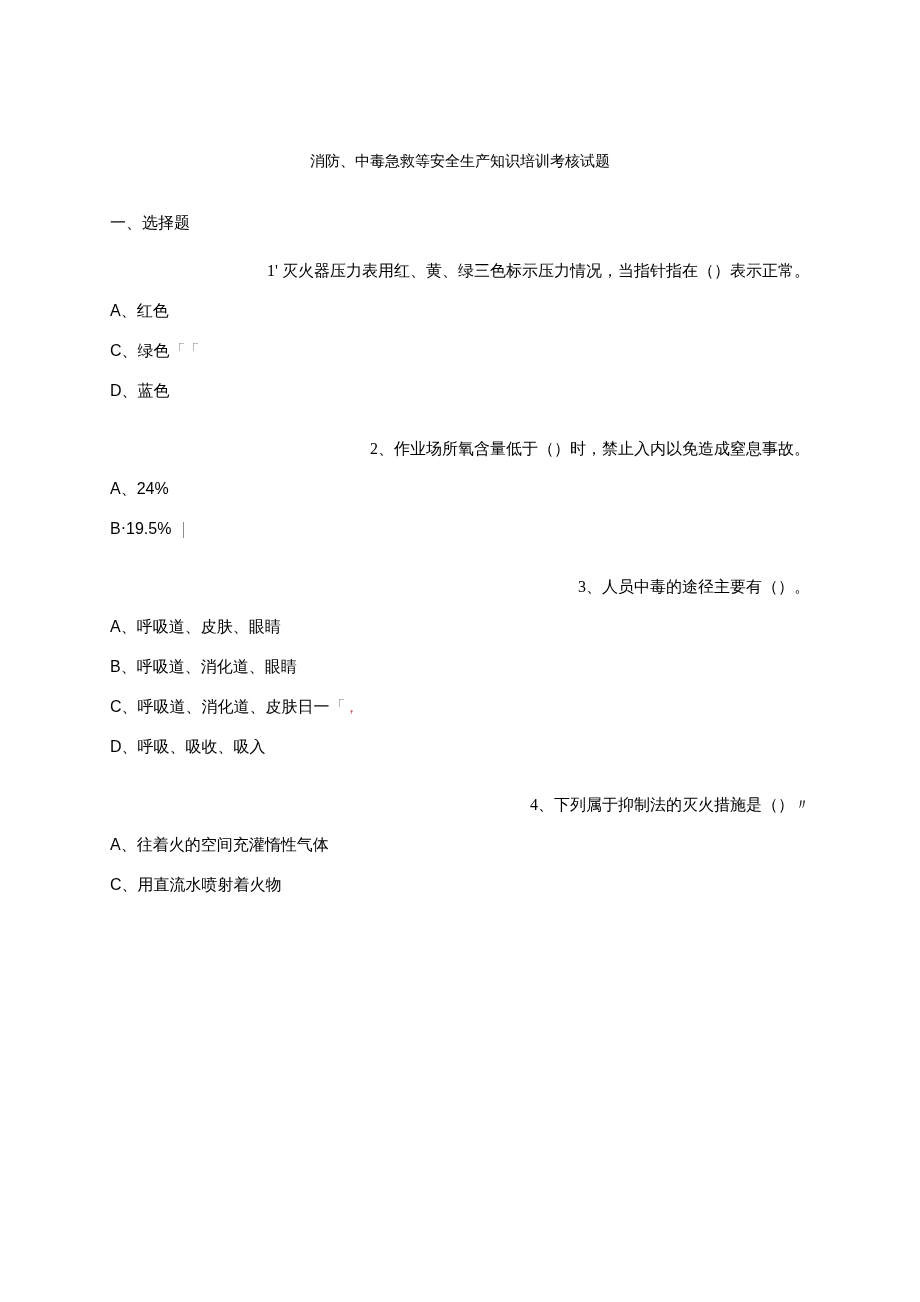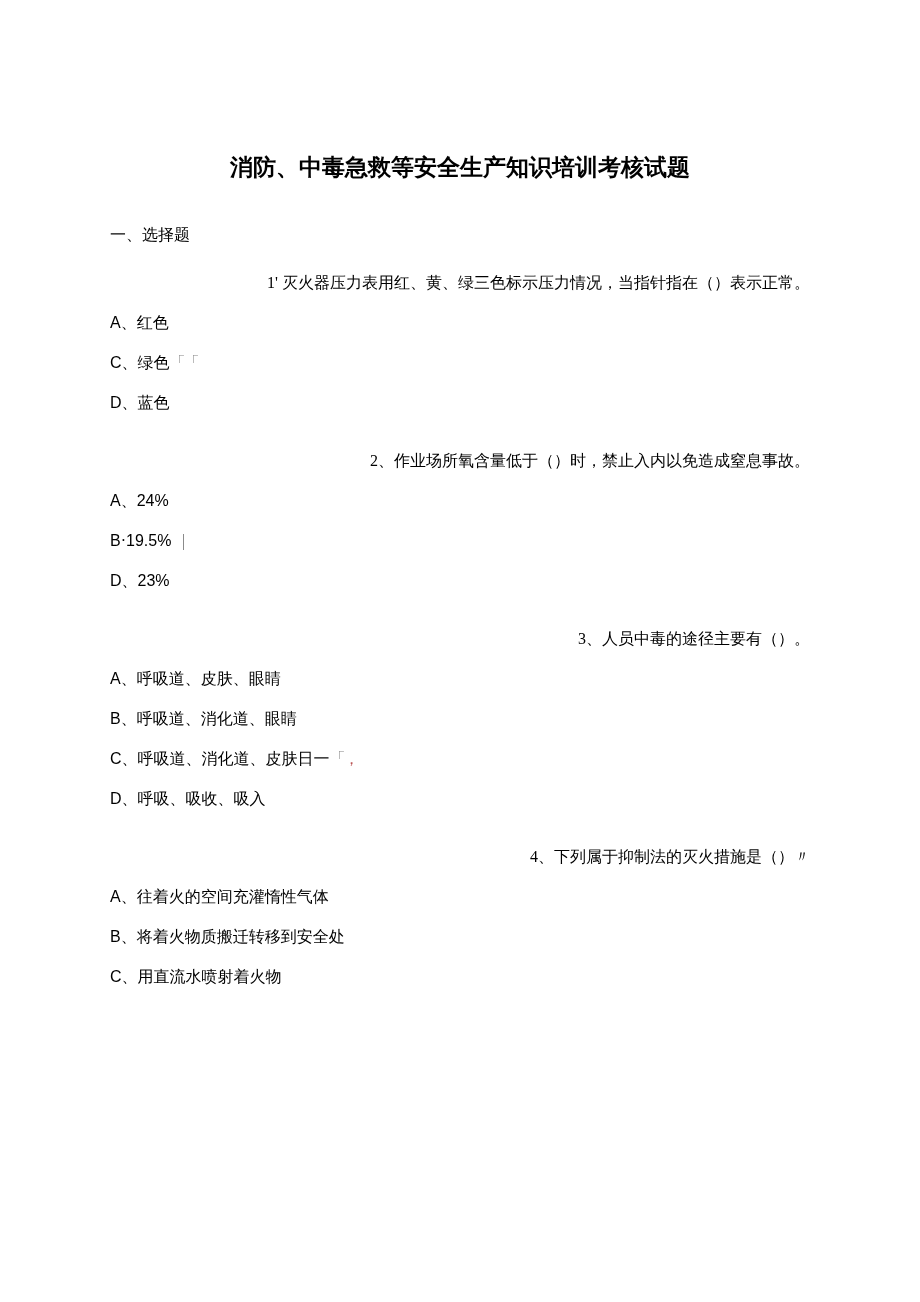--- a/index.html
+++ b/index.html
@@ -11,22 +11,22 @@
       background: #ffffff;
       font-family: "SimSun", "宋体", serif;
       width: 920px;
       padding: 150px 110px 100px 110px;
       color: #000000;
       font-size: 16px;
       line-height: 1.5;
     }
     .title {
       font-family: "SimHei", "黑体", sans-serif;
-      font-size: 23px;
-      font-weight: bold;
+      font-size: 15px;
+      font-weight: normal;
       text-align: center;
       margin-bottom: 38px;
     }
     .section-heading {
       margin-bottom: 24px;
     }
     .question-block {
       margin-bottom: 34px;
     }
     .question-text {
@@ -80,23 +80,20 @@
 </div>
 
 <div class="question-block">
   <div class="question-text">2、作业场所氧含量低于（）时，禁止入内以免造成窒息事故。</div>
   <div class="option">
     <span class="sans">A</span><span>、</span><span class="sans">24%</span>
   </div>
   <div class="option">
     <span class="sans">B</span><span>·</span><span class="sans">19.5%</span><span class="pipe">｜</span>
   </div>
-  <div class="option">
-    <span class="sans">D</span><span>、</span><span class="sans">23%</span>
-  </div>
 </div>
 
 <div class="question-block">
   <div class="question-text">3、人员中毒的途径主要有（）。</div>
   <div class="option">
     <span class="sans">A</span><span>、</span><span>呼吸道、皮肤、眼睛</span>
   </div>
   <div class="option">
     <span class="sans">B</span><span>、</span><span>呼吸道、消化道、眼睛</span>
   </div>
@@ -107,18 +104,15 @@
     <span class="sans">D</span><span>、</span><span>呼吸、吸收、吸入</span>
   </div>
 </div>
 
 <div class="question-block last">
   <div class="question-text">4、下列属于抑制法的灭火措施是（）〃</div>
   <div class="option">
     <span class="sans">A</span><span>、</span><span>往着火的空间充灌惰性气体</span>
   </div>
   <div class="option">
-    <span class="sans">B</span><span>、</span><span>将着火物质搬迁转移到安全处</span>
-  </div>
-  <div class="option">
     <span class="sans">C</span><span>、</span><span>用直流水喷射着火物</span>
   </div>
 </div>
 
 </body></html>

